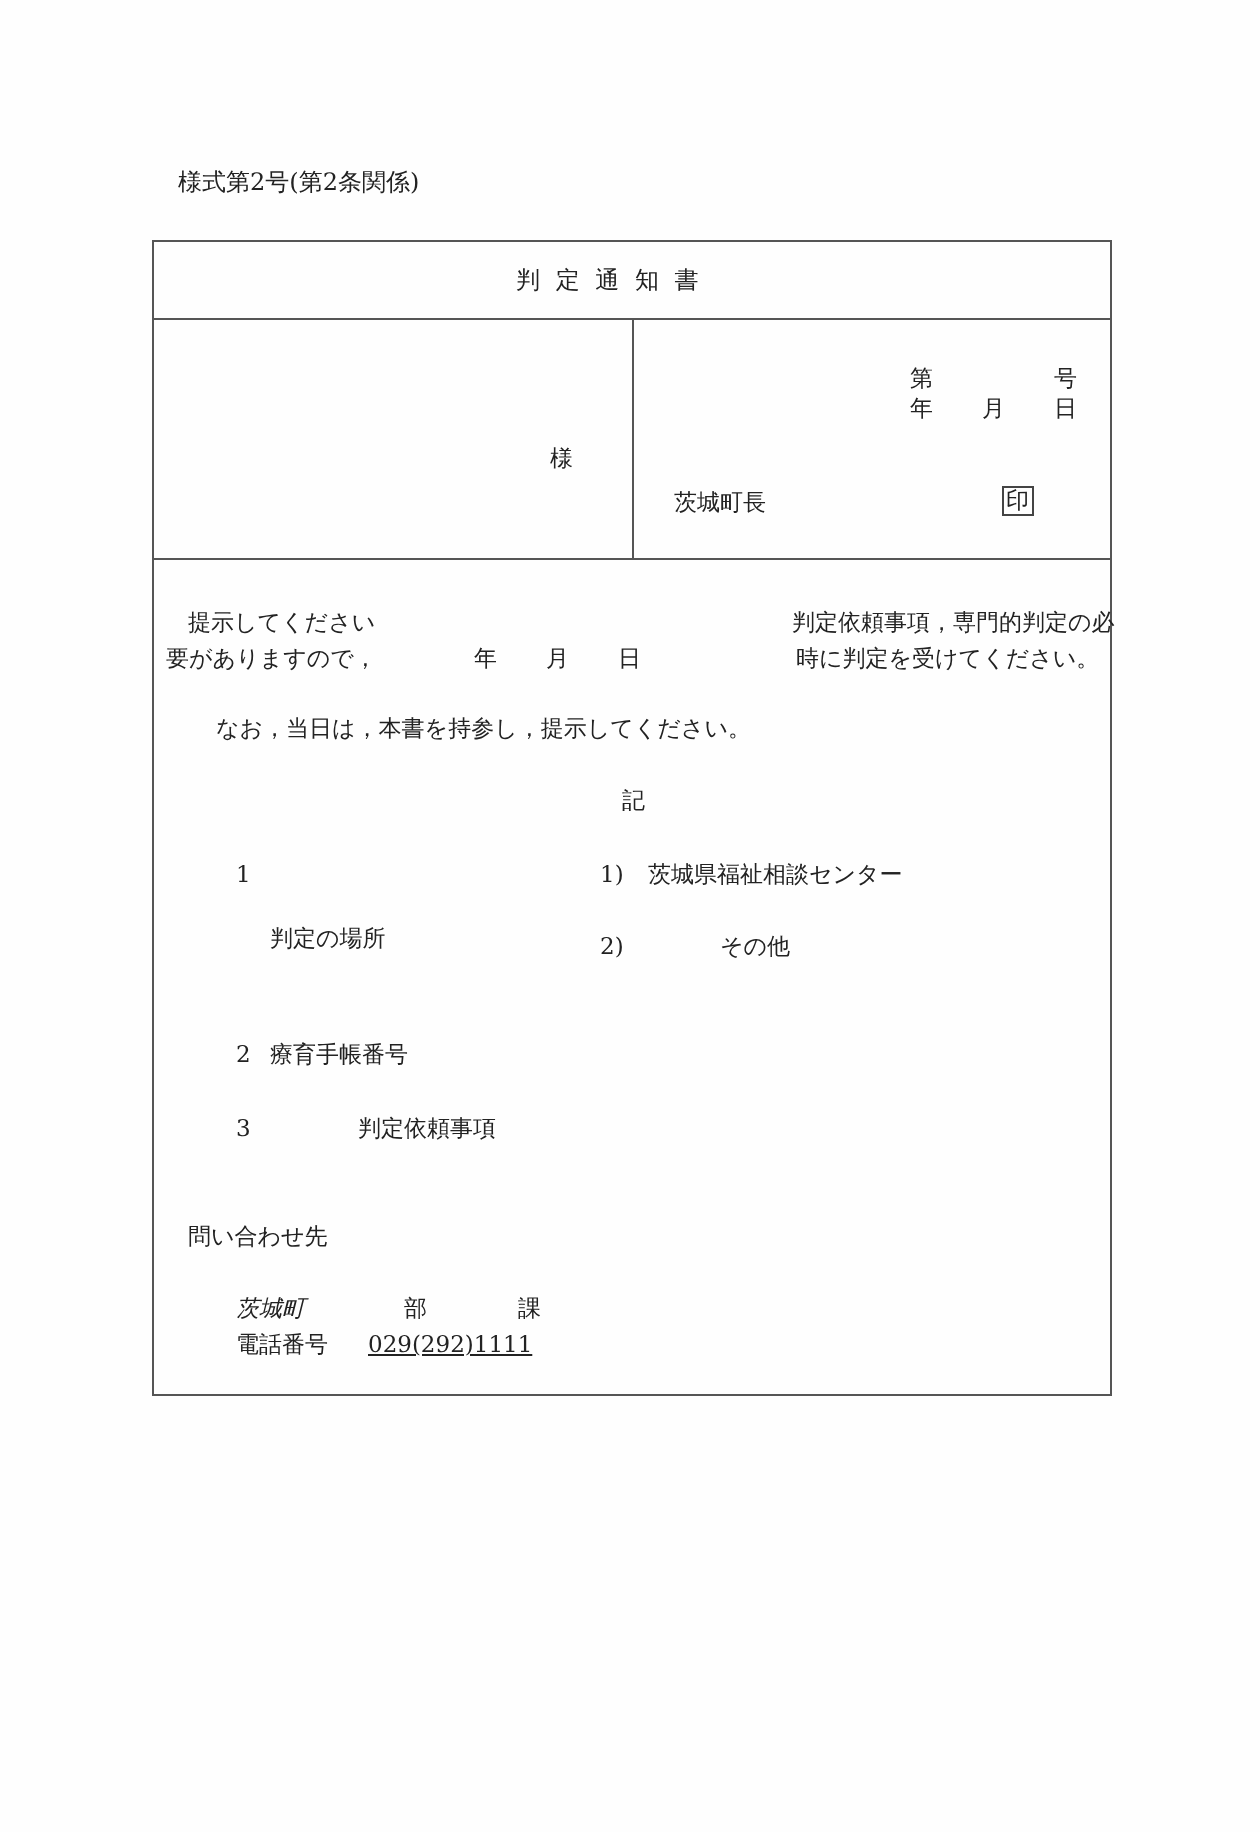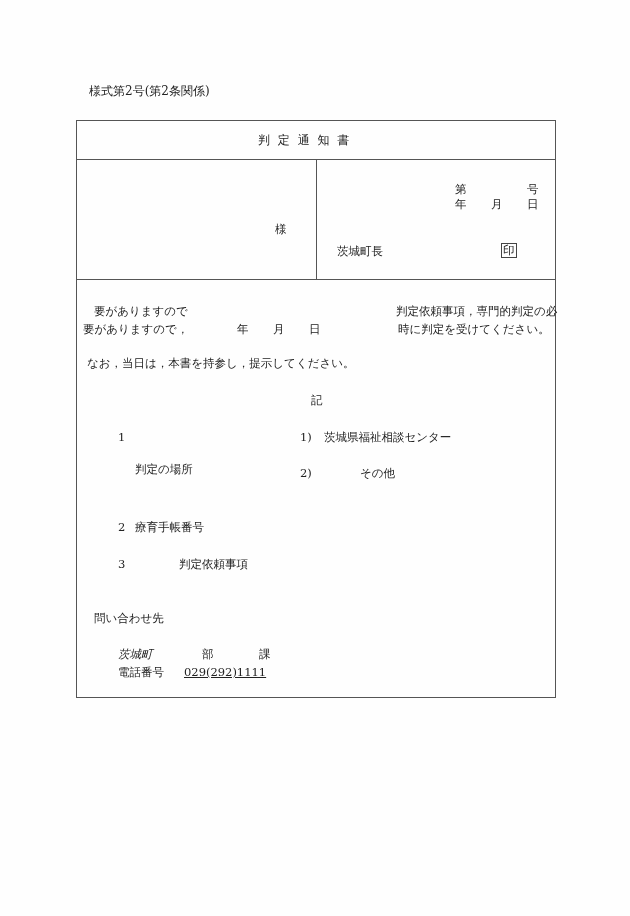--- a/index.html
+++ b/index.html
@@ -35,28 +35,28 @@
 <div class="abs" style="left:275px;top:222px;">様</div>
 
 <div class="abs" style="left:455px;top:182px;">第</div>
 <div class="abs" style="left:527px;top:182px;">号</div>
 <div class="abs" style="left:455px;top:197px;">年</div>
 <div class="abs" style="left:491px;top:197px;">月</div>
 <div class="abs" style="left:527px;top:197px;">日</div>
 <div class="abs" style="left:337px;top:244px;">茨城町長</div>
 <div class="abs" style="left:501px;top:243px;"><span class="stamp">印</span></div>
 
-<div class="abs" style="left:94px;top:304px;">要がありますので</div>
+<div class="abs" style="left:94px;top:304px;">提示してください</div>
 <div class="abs" style="left:396px;top:304px;">判定依頼事項，専門的判定の必</div>
 <div class="abs" style="left:83px;top:322px;">要がありますので，</div>
 <div class="abs" style="left:237px;top:322px;">年</div>
 <div class="abs" style="left:273px;top:322px;">月</div>
 <div class="abs" style="left:309px;top:322px;">日</div>
 <div class="abs" style="left:366px;top:322px;margin-left:32px;">時に判定を受けてください。</div>
-<div class="abs" style="left:87px;top:357px;font-family:Liberation Mono, monospace;">なお，当日は，本書を持参し，提示してください。</div>
+<div class="abs" style="left:108px;top:357px;">なお，当日は，本書を持参し，提示してください。</div>
 
 <div class="abs" style="left:311px;top:393px;">記</div>
 
 <div class="abs" style="left:118px;top:430px;">1</div>
 <div class="abs" style="left:135px;top:430px;margin-top:32px;">判定の場所</div>
 <div class="abs" style="left:300px;top:430px;">1)</div>
 <div class="abs" style="left:324px;top:430px;">茨城県福祉相談センター</div>
 <div class="abs" style="left:300px;top:466px;">2)</div>
 <div class="abs" style="left:324px;top:466px;margin-left:36px;">その他</div>
 

